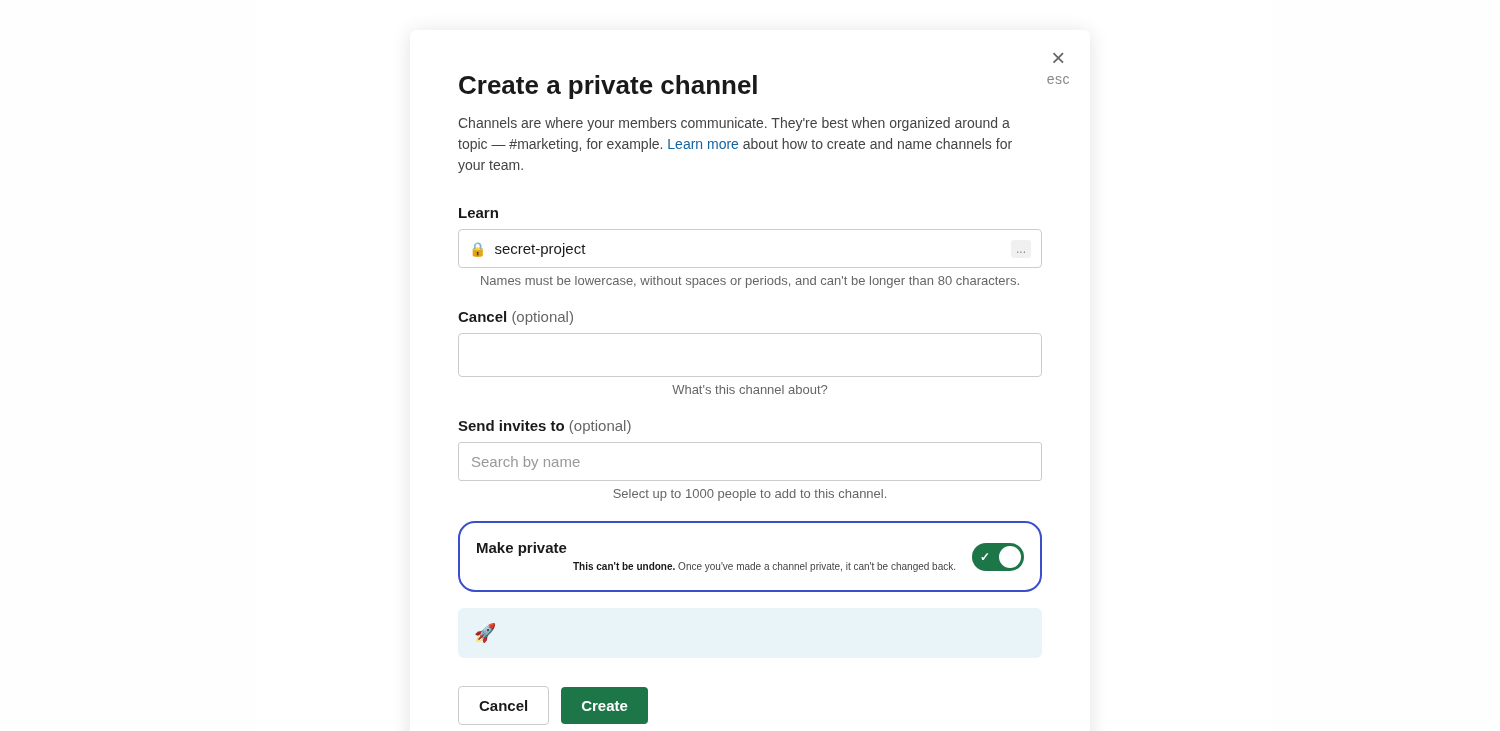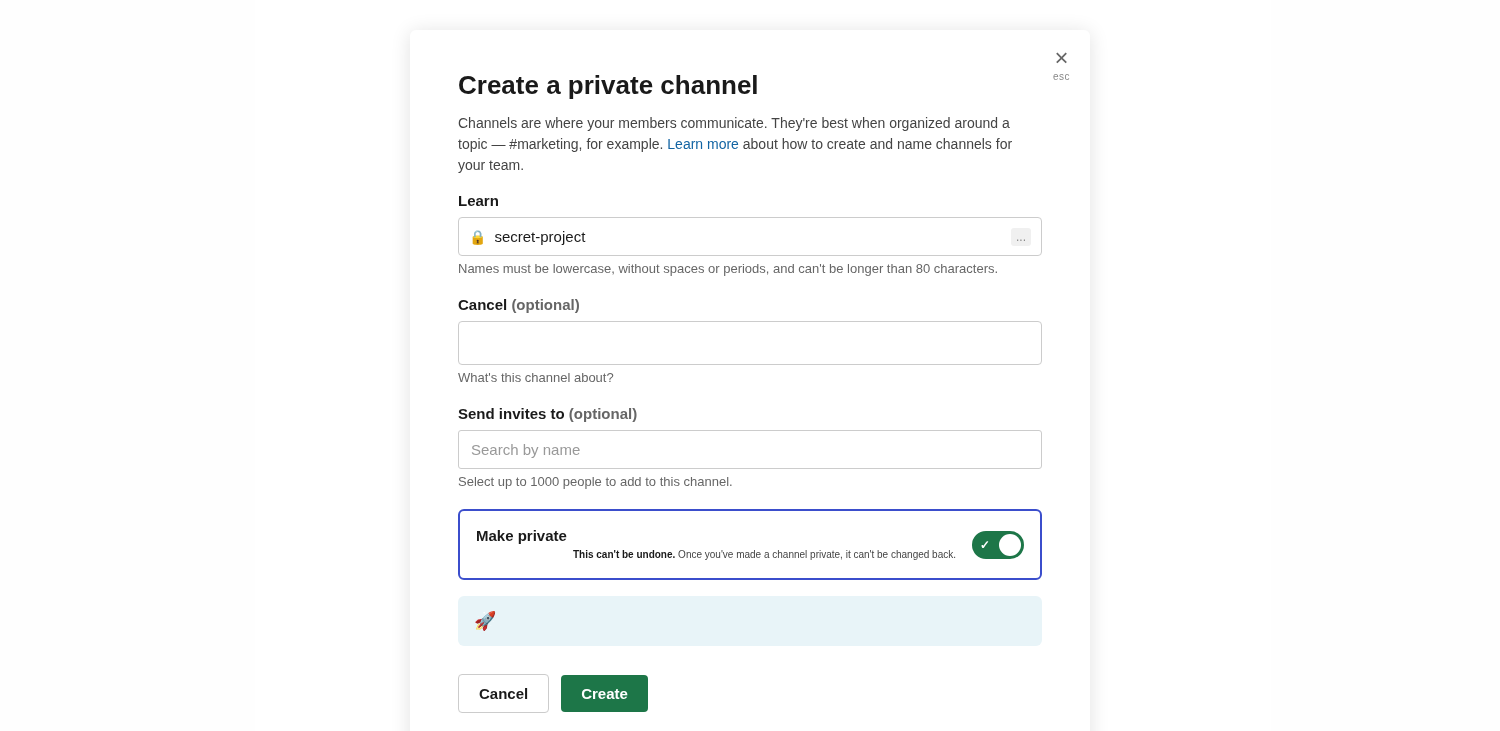--- a/index.html
+++ b/index.html
@@ -48,59 +48,59 @@
       cursor: pointer;
       display: flex;
       flex-direction: column;
       align-items: center;
       color: #666;
       font-size: 22px;
       line-height: 1;
     }
 
     .close-btn .esc-label {
-      font-size: 10px;
+      font-size: 14px;
       color: #888;
       margin-top: 2px;
       letter-spacing: 0.5px;
     }
 
     .modal-title {
       font-size: 26px;
       font-weight: 700;
       color: #1a1a1a;
       margin-bottom: 12px;
     }
 
     .modal-description {
       font-size: 14px;
       color: #444;
       line-height: 1.5;
-      margin-bottom: 16px;
+      margin-bottom: 28px;
     }
 
     .modal-description a {
       color: #1264a3;
       text-decoration: none;
     }
 
     .field-group {
       margin-bottom: 20px;
     }
 
     .field-label {
       font-size: 15px;
       font-weight: 700;
       color: #1a1a1a;
       margin-bottom: 8px;
       display: block;
     }
 
     .field-label .optional {
-      font-weight: 700;
+      font-weight: 400;
       color: #666;
     }
 
     .name-input-wrapper {
       display: flex;
       align-items: center;
       border: 1px solid #ccc;
       border-radius: 4px;
       padding: 0 10px;
       background: #fff;
@@ -129,20 +129,21 @@
       flex-shrink: 0;
       background: #f0f0f0;
       padding: 2px 5px;
       border-radius: 3px;
     }
 
     .field-hint {
       font-size: 13px;
       color: #666;
       margin-top: 5px;
+      text-align: center;
     }
 
     .purpose-input {
       width: 100%;
       border: 1px solid #ccc;
       border-radius: 4px;
       padding: 10px 12px;
       font-size: 15px;
       color: #1a1a1a;
       outline: none;
@@ -159,21 +160,21 @@
       color: #1a1a1a;
       outline: none;
     }
 
     .search-input::placeholder {
       color: #999;
     }
 
     .make-private-box {
       border: 2px solid #3b4ecc;
-      border-radius: 6px;
+      border-radius: 17px;
       padding: 16px 16px;
       display: flex;
       align-items: center;
       justify-content: space-between;
       margin-bottom: 16px;
     }
 
     .make-private-text {
       flex: 1;
     }

